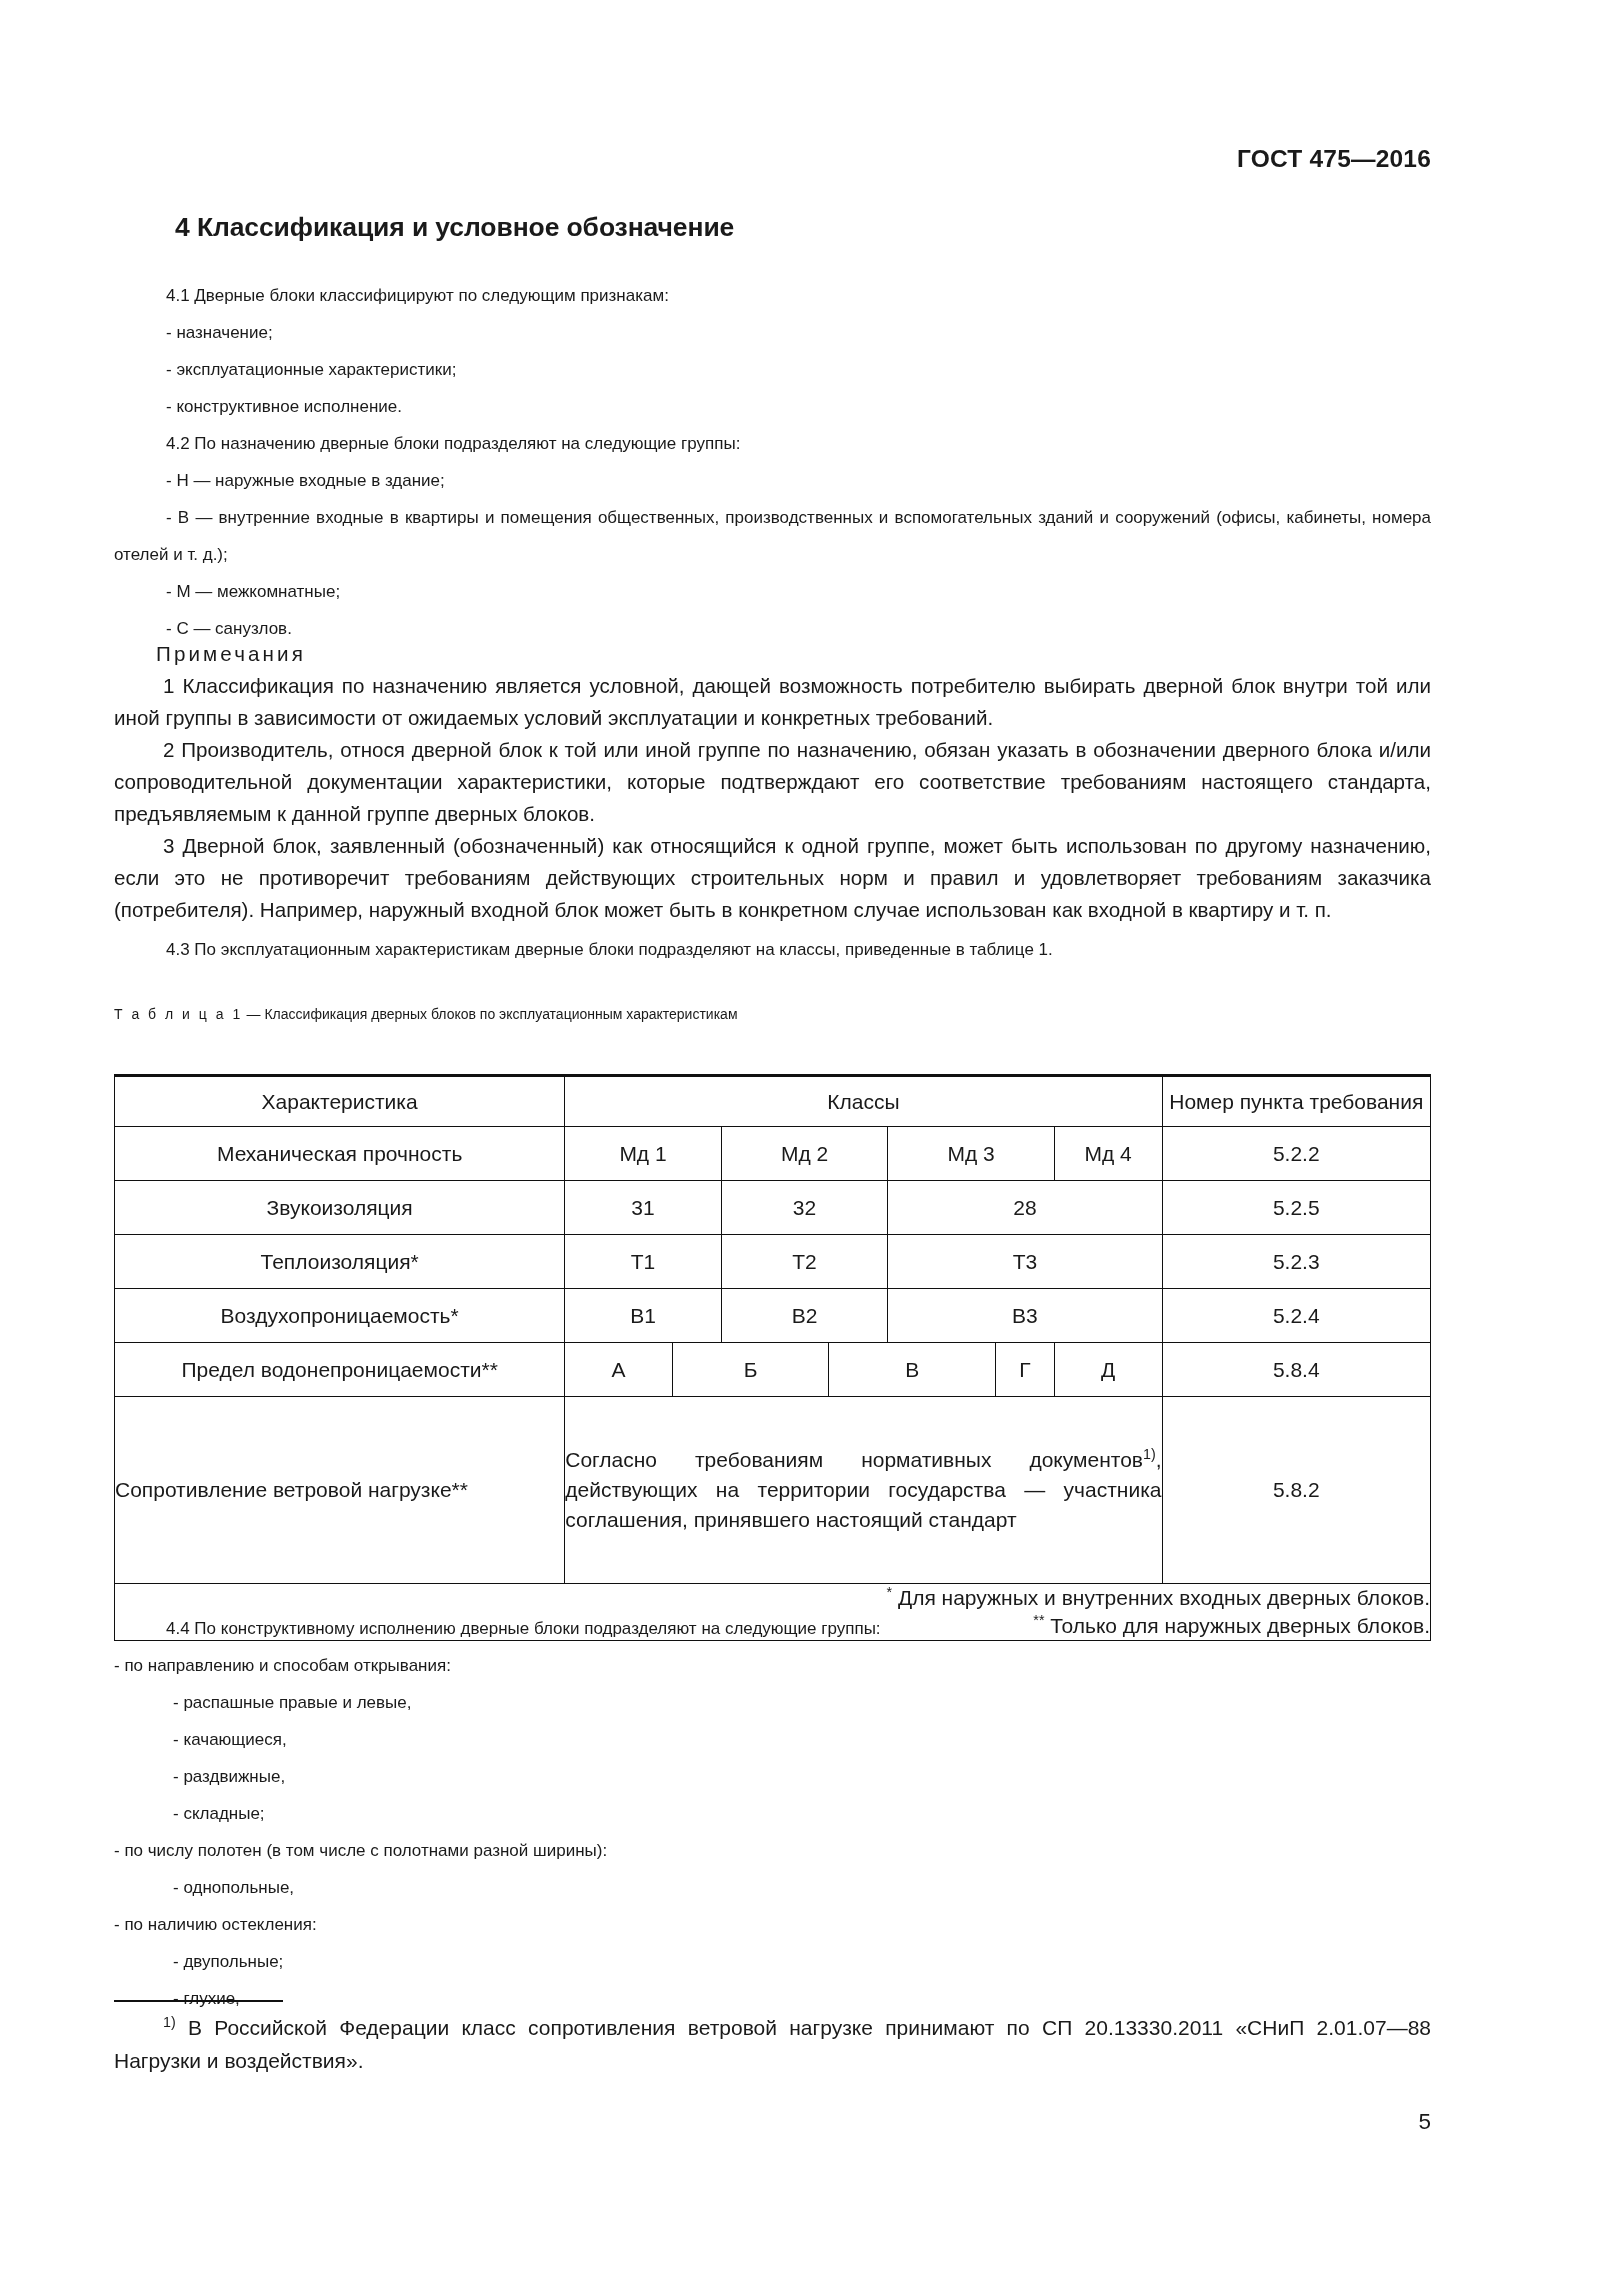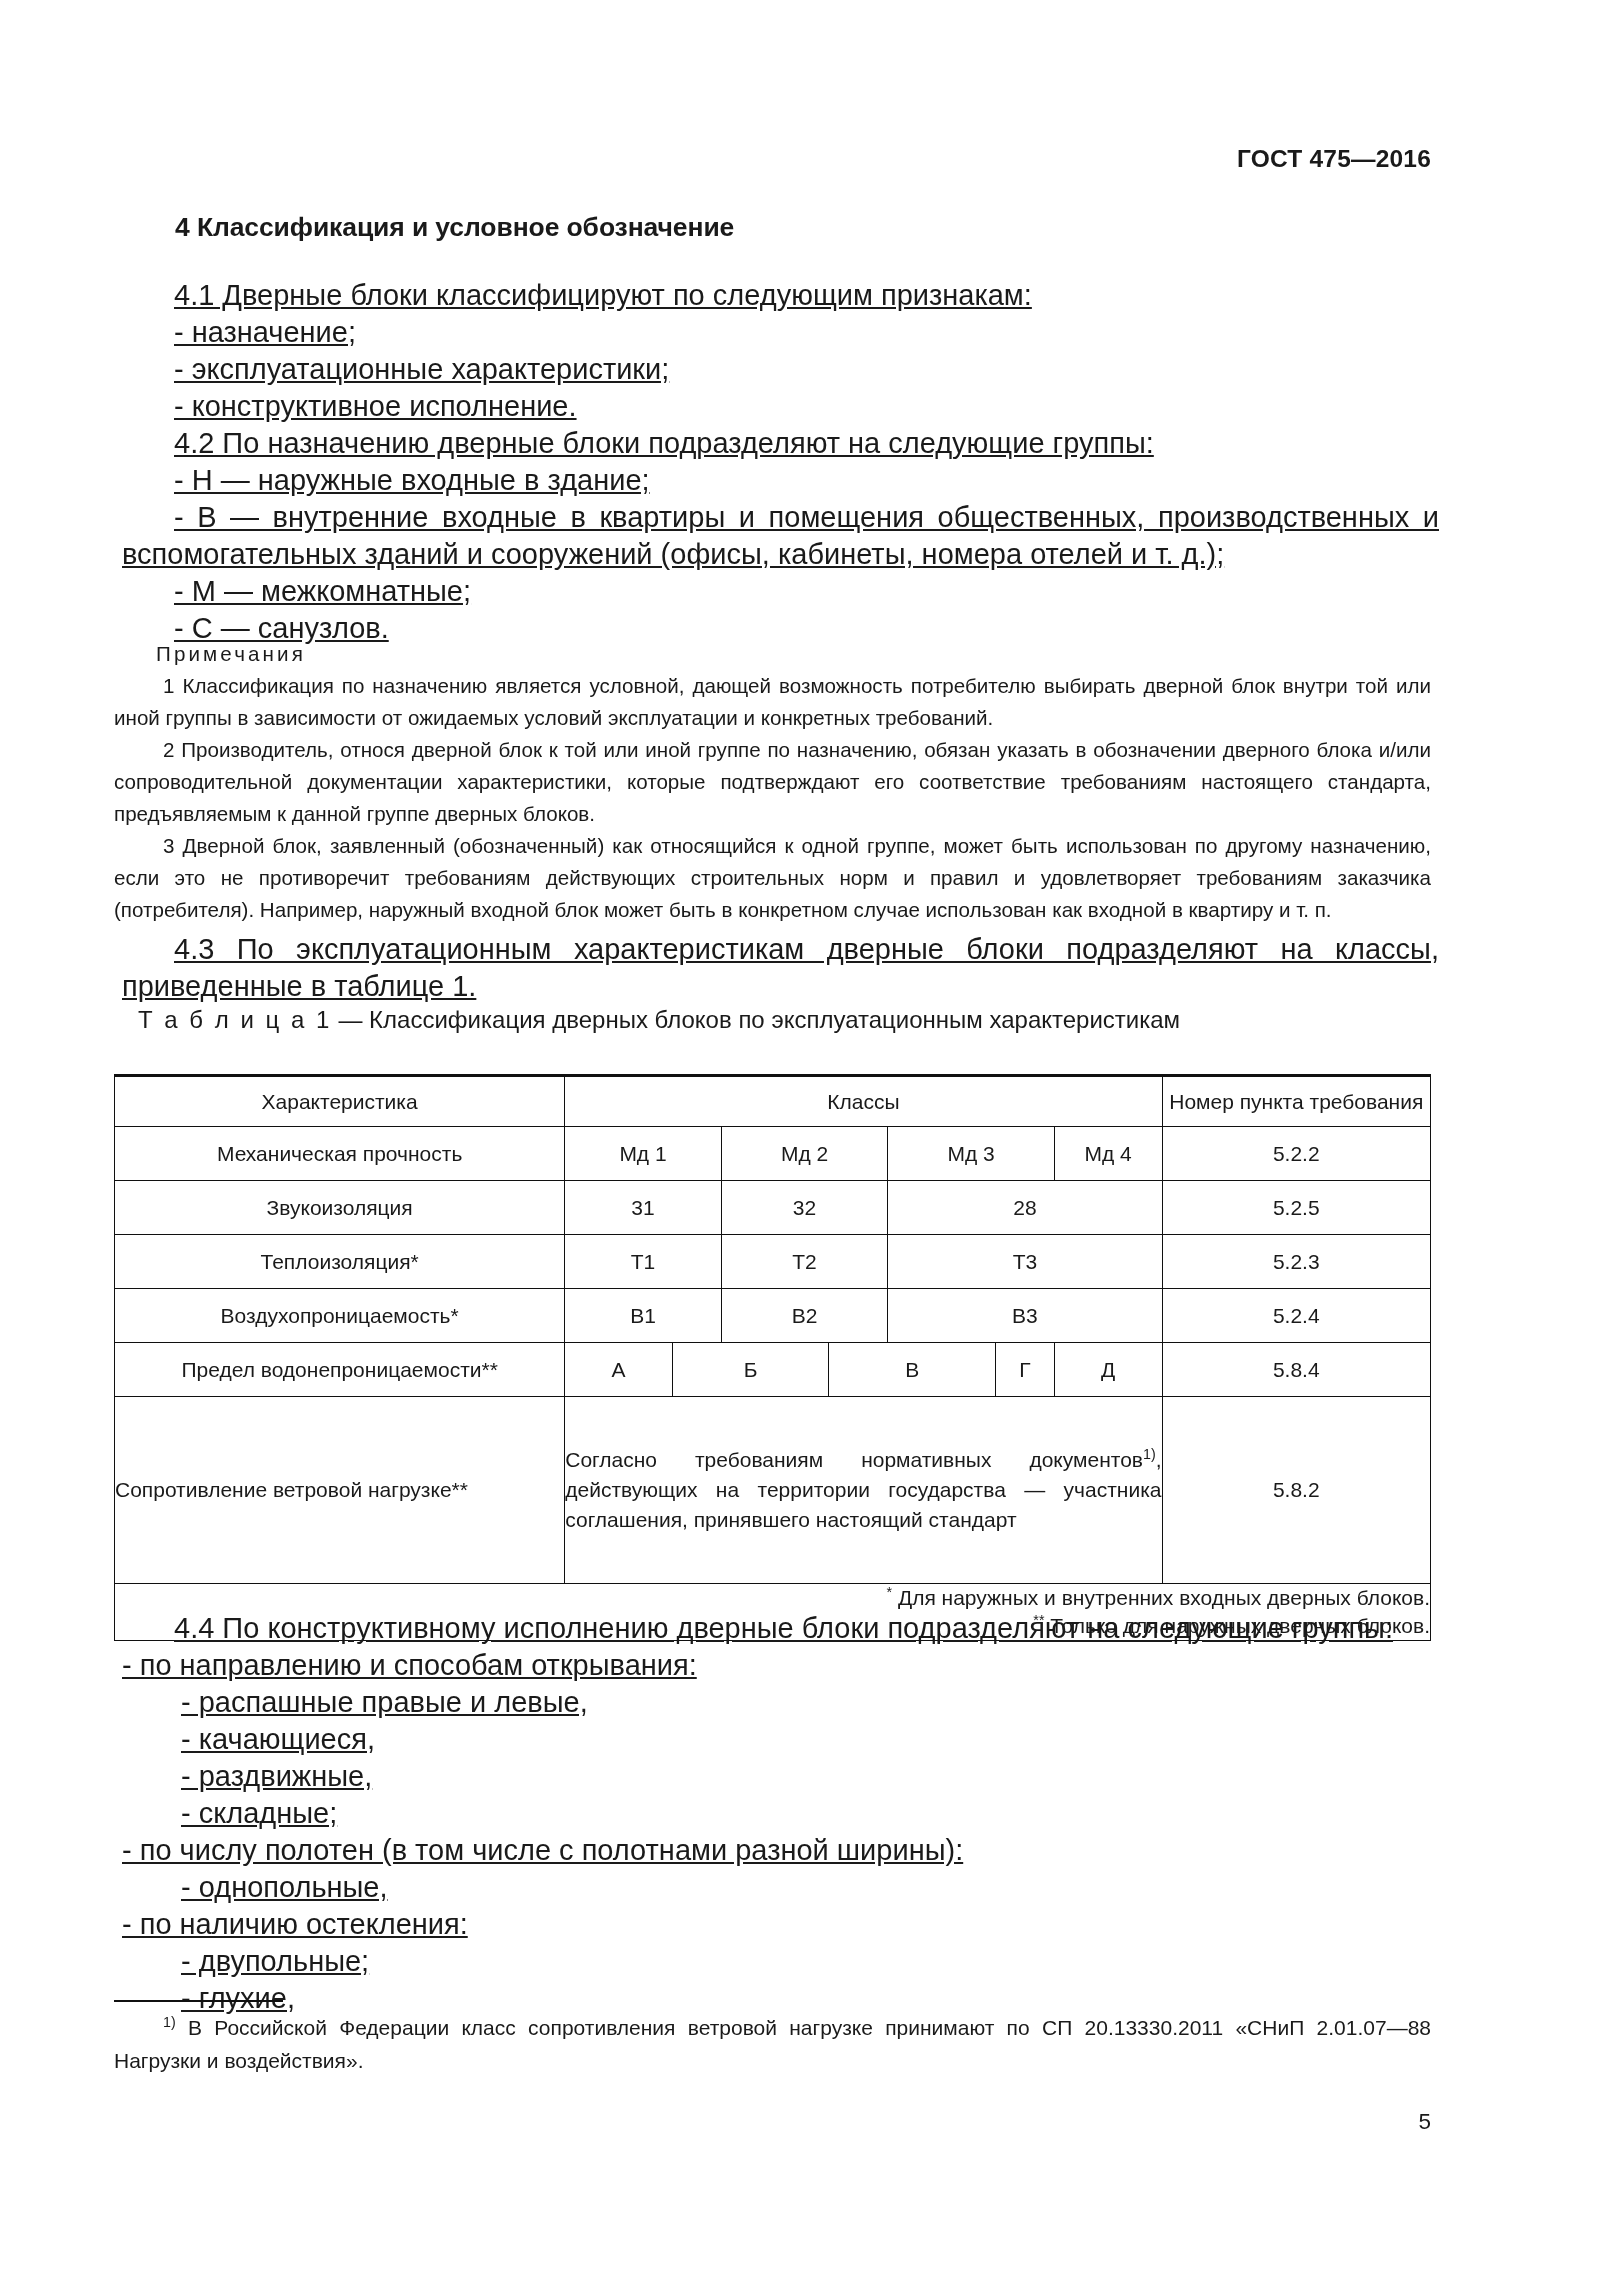--- a/index.html
+++ b/index.html
@@ -43,26 +43,25 @@
     left: 61px;
     top: 212px;
     font-size: 26.5px;
     font-weight: bold;
     letter-spacing: -0.1px;
   }
 
   
   .body-block {
     position: absolute;
-    left: 8px;
-    width: 1317px;
-    font-size: 29px;
+    left: 0;
+    width: 1317px;
+    font-size: 17px;
     line-height: 37px;
     text-align: justify;
-    text-decoration: underline;
   }
   .body-block p {
     margin: 0;
   }
   .ind {
     text-indent: 52px;
   }
   .nowrap-justify {
     text-align: justify;
     text-align-last: left;
@@ -87,23 +86,22 @@
     text-indent: 49px;
     text-align: justify;
     text-align-last: left;
   }
 
   
   .table-caption {
     position: absolute;
     left: 0;
     top: 1006px;
-    font-size: 24px;
+    font-size: 14px;
     white-space: nowrap;
-    margin-left: 24px;
   }
   .table-caption .tcap-lead {
     letter-spacing: 2.5px;
   }
 
   table.gost {
     position: absolute;
     left: 0;
     top: 1074px;
     width: 1317px;

